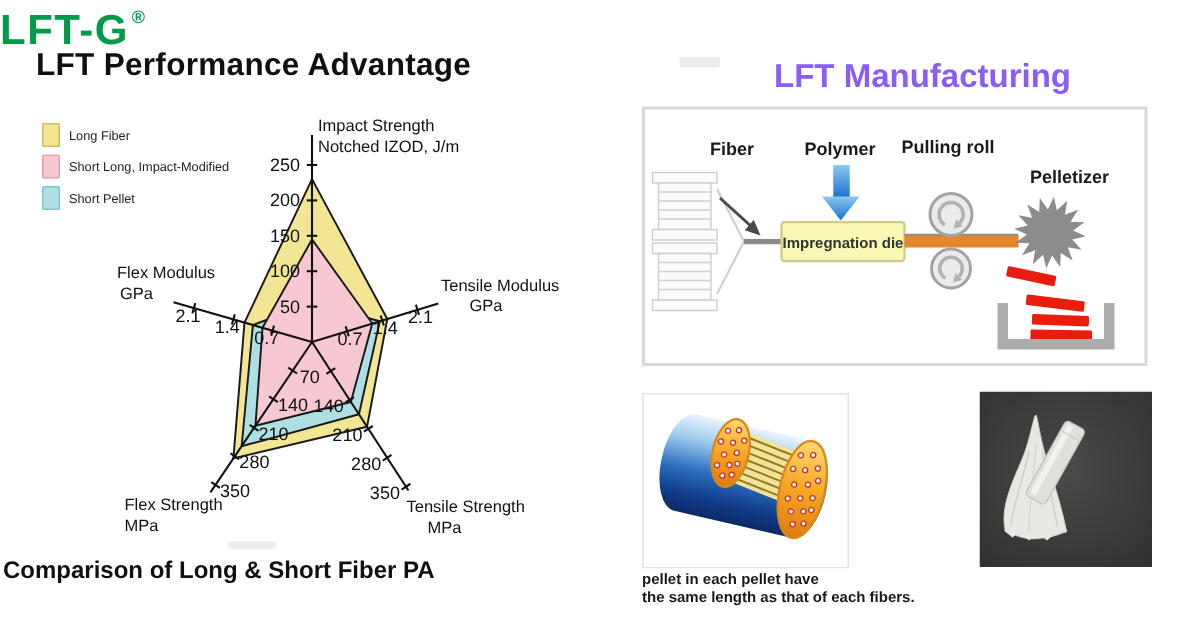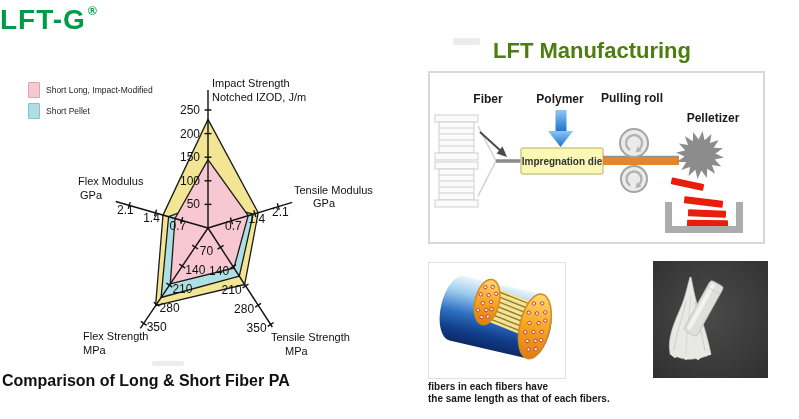--- a/index.html
+++ b/index.html
@@ -4,21 +4,21 @@
 <style>
   html,body{margin:0;padding:0;background:#fff;}
   .page{position:relative;width:799px;height:419px;background:#fff;overflow:hidden;
         font-family:"Liberation Sans",sans-serif;color:#111;}
   .abs{position:absolute;}
   .brand-logo{left:0;top:4px;font-family:Liberation Sans, sans-serif;font-weight:bold;
               font-size:28px;letter-spacing:1px;}
   .brand-logo sup{font-size:12px;font-weight:bold;vertical-align:14px;margin-left:2px;}
   .left-title{left:24px;top:32px;font-size:21px;font-weight:bold;letter-spacing:.2px;color:#101010;}
   .chart-footer{left:2px;top:372px;font-size:16px;font-weight:bold;color:#101010;white-space:nowrap;}
-  .right-title{left:437px;top:38px;width:310px;text-align:center;font-size:22px;font-weight:bold;color:#4d7c0f;}
+  .right-title{left:460px;top:38px;width:310px;text-align:center;font-size:22px;font-weight:bold;color:#8b5cf6;}
   .legend{left:28px;top:79px;}
   .legend-row{display:flex;align-items:center;height:21px;}
   .legend-swatch{width:10px;height:14px;margin-right:6px;border:1px solid #999;border-radius:1px;flex:0 0 auto;}
   .legend-label{font-size:8.5px;color:#222;white-space:nowrap;}
   .radar-svg{left:0;top:0;pointer-events:none;}
   .diagram-svg{left:420px;top:60px;}
   .pellet-svg{left:428px;top:262px;}
   .photo-svg{left:653px;top:261px;}
   .caption1{left:428px;top:381px;font-size:10px;font-weight:bold;line-height:11.5px;color:#1a1a1a;}
   .caption2{left:653px;top:386px;width:115px;text-align:center;font-size:12px;font-weight:bold;color:#1a1a1a;}
@@ -27,23 +27,28 @@
 </style>
 </head>
 <body>
 
 <div class="page">
 
   <div class="abs brand-logo" style="color: rgb(0, 155, 72);">
     <span>LFT-G</span><sup>®</sup>
   </div>
 
+  <div class="abs left-title">LFT Performance Advantage</div>
   <div class="abs chart-footer">Comparison of Long &amp; Short Fiber PA</div>
 
   <div class="abs legend" id="legend">
+      <div class="legend-row">
+        <span class="legend-swatch" style="background: rgb(242, 229, 147); border-color: rgb(205, 188, 98);"></span>
+        <span class="legend-label">Long Fiber</span>
+      </div>
       <div class="legend-row">
         <span class="legend-swatch" style="background: rgb(247, 200, 210); border-color: rgb(223, 164, 180);"></span>
         <span class="legend-label">Short Long, Impact-Modified</span>
       </div>
       <div class="legend-row">
         <span class="legend-swatch" style="background: rgb(174, 223, 227); border-color: rgb(127, 198, 206);"></span>
         <span class="legend-label">Short Pellet</span>
       </div>
     </div>
 
@@ -246,21 +251,21 @@
           <circle cx="104" cy="44" r="1.7" fill="#FFF2F2" stroke="#C0392B" stroke-width="0.9"></circle>
           <circle cx="92" cy="56" r="1.7" fill="#FFF2F2" stroke="#C0392B" stroke-width="0.9"></circle>
           <circle cx="100" cy="54" r="1.7" fill="#FFF2F2" stroke="#C0392B" stroke-width="0.9"></circle>
           <circle cx="105" cy="52" r="1.7" fill="#FFF2F2" stroke="#C0392B" stroke-width="0.9"></circle>
           <circle cx="95" cy="64" r="1.7" fill="#FFF2F2" stroke="#C0392B" stroke-width="0.9"></circle>
           <circle cx="102" cy="62" r="1.7" fill="#FFF2F2" stroke="#C0392B" stroke-width="0.9"></circle>
         </g>
     </g>
   </svg>
   <div class="abs caption1">
-    <div>fibers in each fibers have</div>
+    <div>pellet in each pellet have</div>
     <div>the same length as that of each fibers.</div>
   </div>
 
   <svg class="abs photo-svg" width="115" height="117" viewBox="0 0 115 117">
     <defs>
       <radialGradient id="phBg" cx="0.5" cy="0.45" r="0.8">
         <stop offset="0" stop-color="#4A4A4A"></stop>
           <stop offset="1" stop-color="#2E2E2E"></stop>
       </radialGradient>
     </defs>

